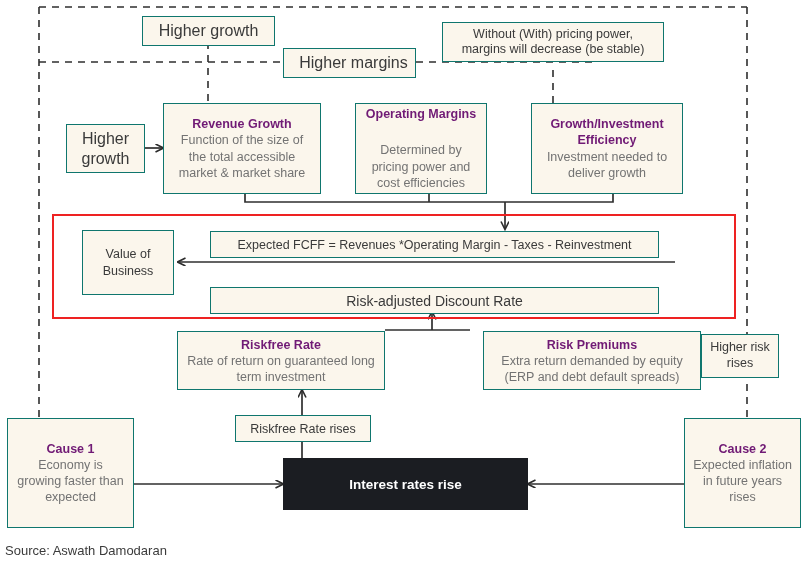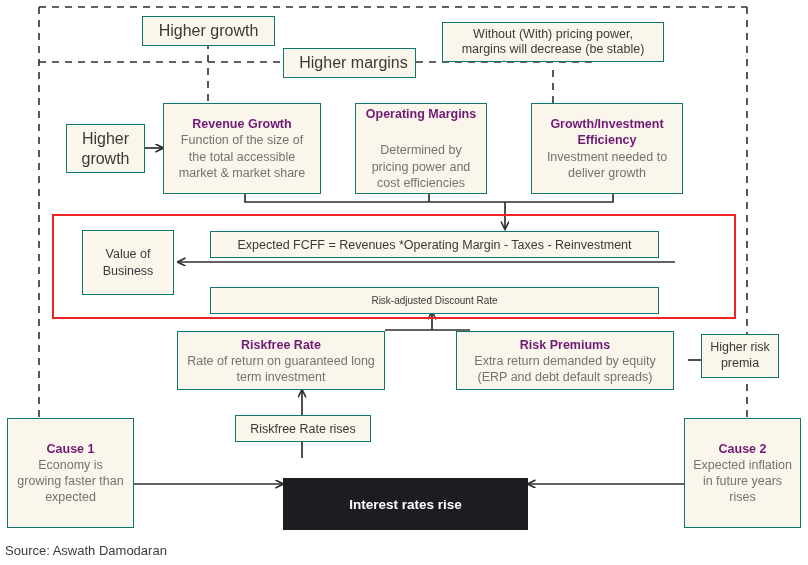--- a/index.html
+++ b/index.html
@@ -95,43 +95,43 @@
   <div class="redbox" style="left:52px;top:214px;width:684px;height:105px;"></div>
 
   <div class="node" style="left:82px;top:230px;width:92px;height:65px;line-height:1.3;font-size:12.5px;">
     <span class="plain">Value of Business</span>
   </div>
 
   <div class="node wide" style="left:210px;top:231px;width:449px;height:27px;font-size:12.5px;">
     <span class="plain">Expected FCFF = Revenues *Operating Margin - Taxes - Reinvestment</span>
   </div>
 
-  <div class="node wide" style="left:210px;top:287px;width:449px;height:27px;font-size:10px;">
+  <div class="node wide" style="left:210px;top:287px;width:449px;height:27px;font-size:14px;">
     <span class="plain">Risk-adjusted Discount Rate</span>
   </div>
 
   <div class="node wide" style="left:177px;top:331px;width:208px;height:59px;line-height:1.28;font-size:12.5px;">
     <span class="ttl">Riskfree Rate</span>
     <span class="sub">Rate of return on guaranteed long term investment</span>
   </div>
 
-  <div class="node wide" style="left:456px;top:331px;width:218px;height:59px;line-height:1.28;font-size:12.5px;">
+  <div class="node wide" style="left:483px;top:331px;width:218px;height:59px;line-height:1.28;font-size:12.5px;">
     <span class="ttl">Risk Premiums</span>
     <span class="sub">Extra return demanded by equity (ERP and debt default spreads)</span>
   </div>
 
   <div class="node" style="left:701px;top:334px;width:78px;height:44px;line-height:1.25;font-size:12.5px;">
-    <span class="plain">Higher risk premia</span>
+    <span class="plain">Higher risk rises</span>
   </div>
 
   <div class="node wide" style="left:235px;top:415px;width:136px;height:27px;font-size:12.5px;">
     <span class="plain">Riskfree Rate rises</span>
   </div>
 
-  <div class="node dark" style="left:283px;top:478px;width:245px;height:52px;font-size:13.5px;">
+  <div class="node dark" style="left:283px;top:458px;width:245px;height:52px;font-size:13.5px;">
     <span>Interest rates rise</span>
   </div>
 
   <div class="node wide" style="left:7px;top:418px;width:127px;height:110px;line-height:1.3;font-size:12.5px;">
     <span class="ttl">Cause 1</span>
     <span class="sub">Economy is growing faster than expected</span>
   </div>
 
   <div class="node wide" style="left:684px;top:418px;width:117px;height:110px;line-height:1.3;font-size:12.5px;">
     <span class="ttl">Cause 2</span>

